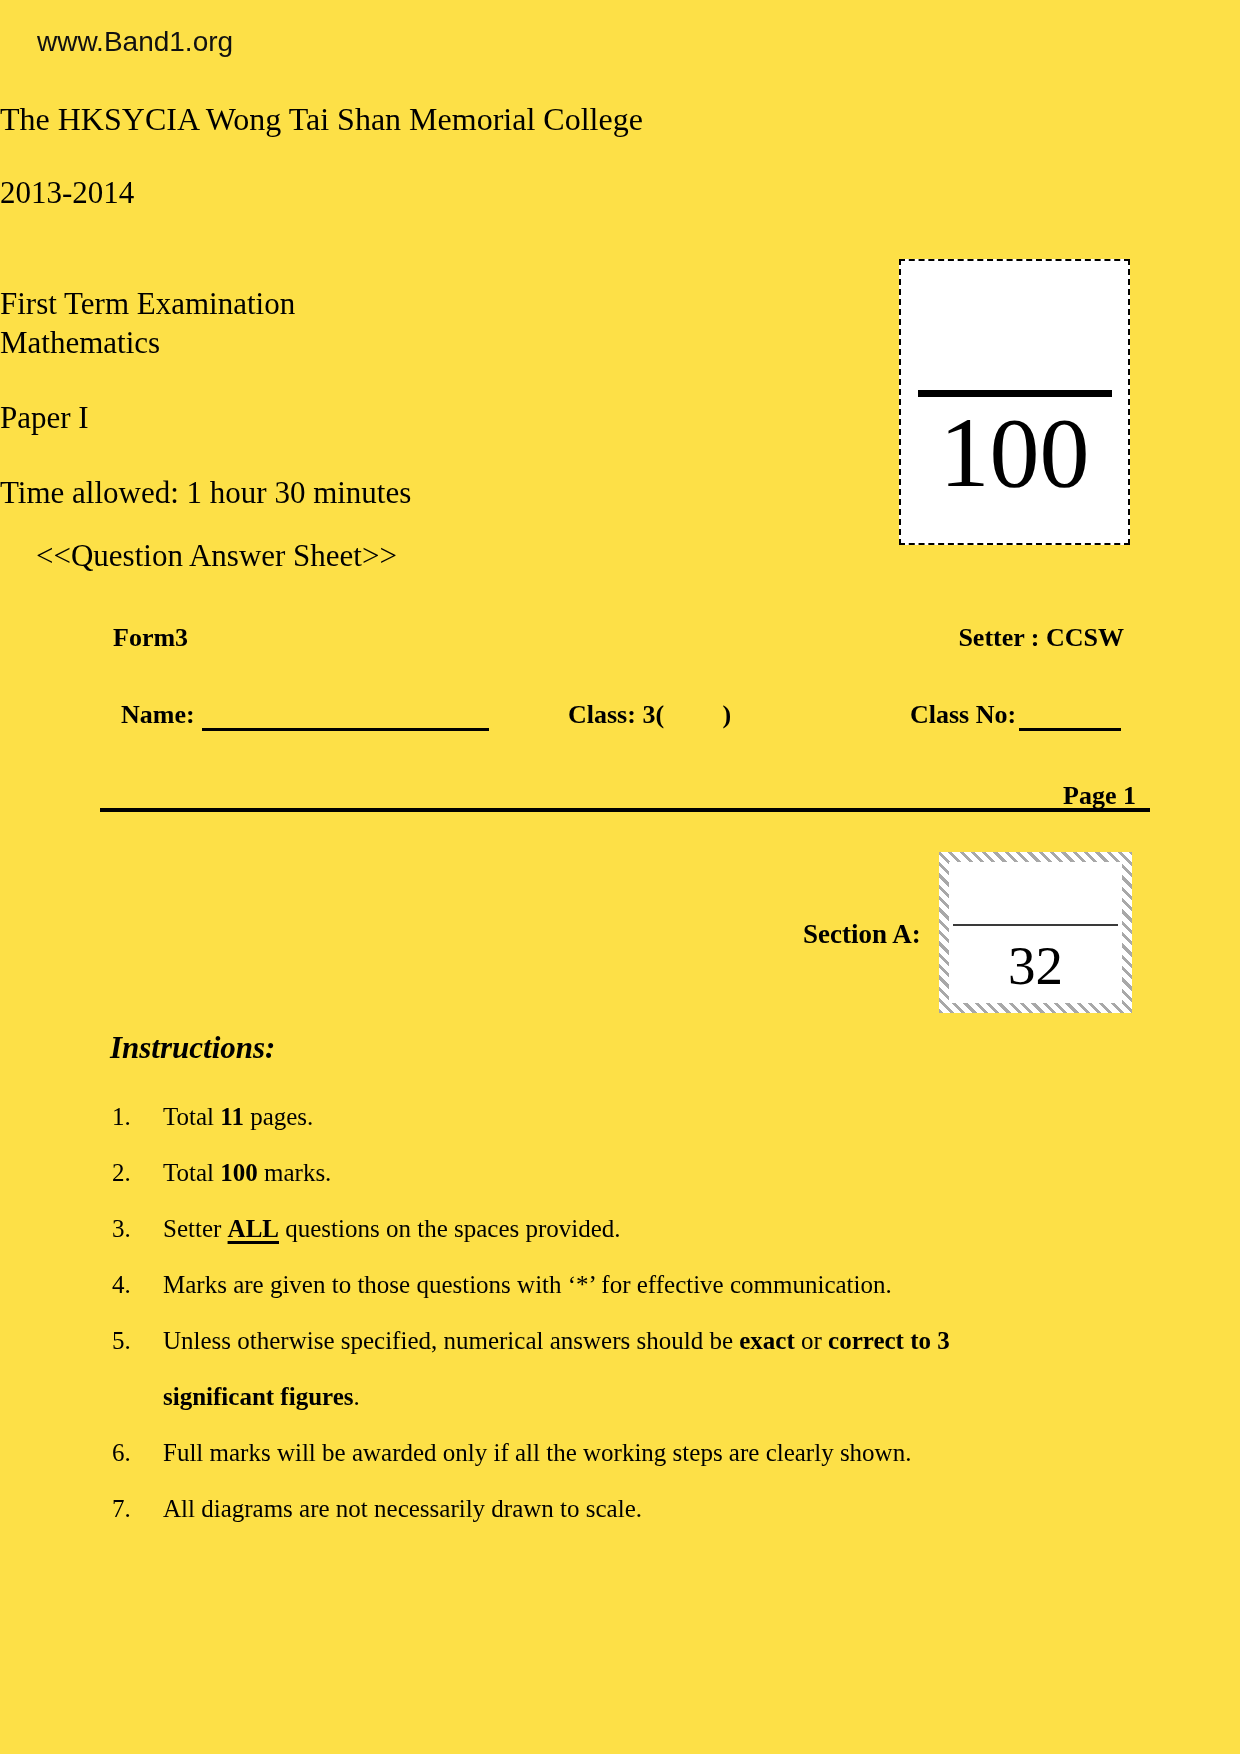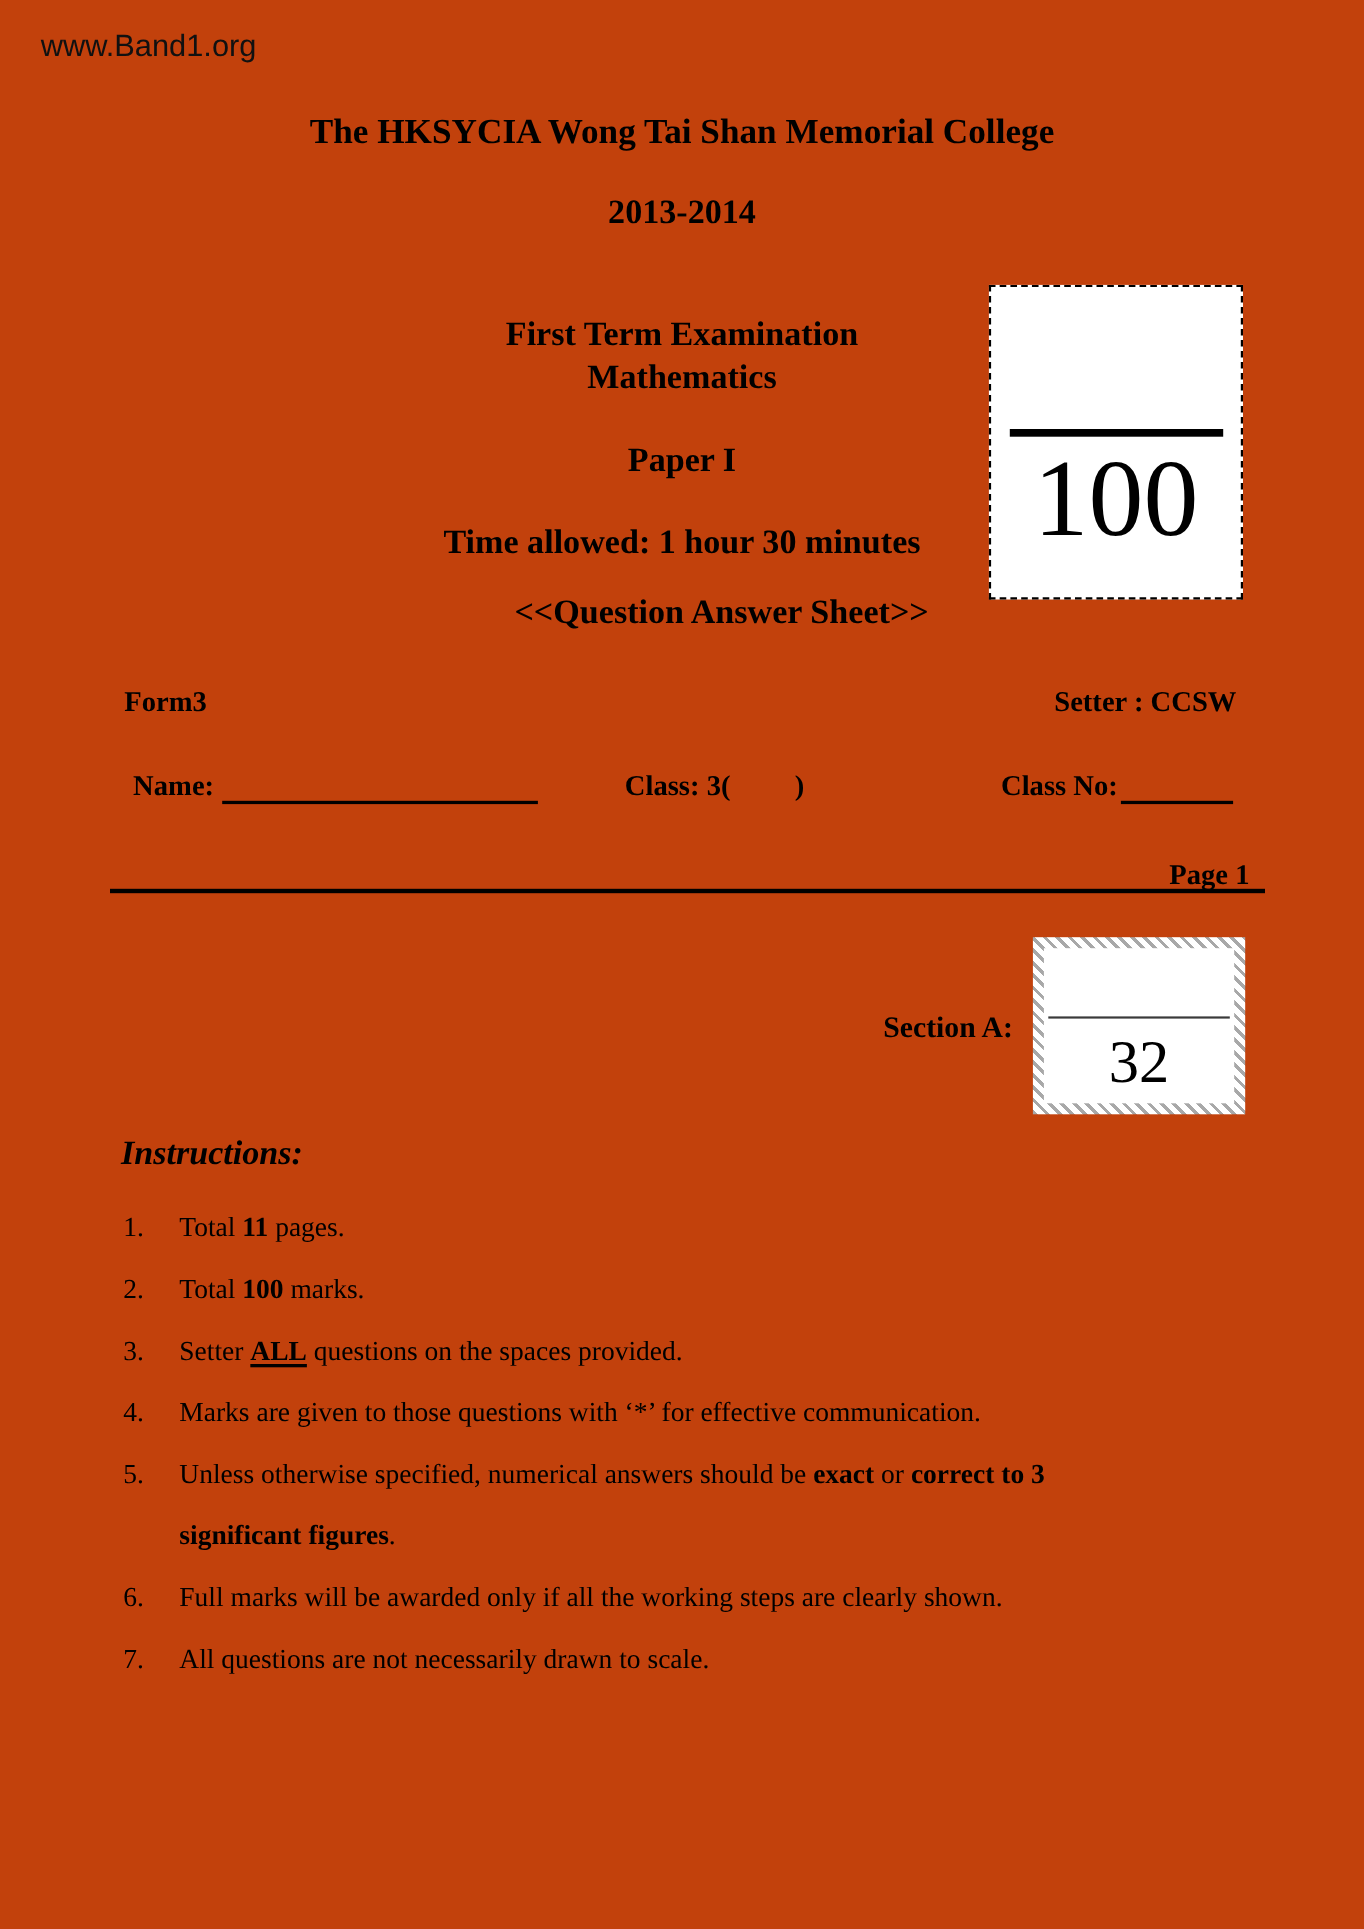--- a/index.html
+++ b/index.html
@@ -1,28 +1,28 @@
 <!DOCTYPE html>
 <html style="--hatch: #a8a8a8;"><head>
 <meta charset="utf-8">
 <style>
   html,body{margin:0;padding:0;background:#ffffff;}
   .page{
-    position:relative;width:1240px;height:1754px;background:#c2410c;
+    position:relative;width:1240px;height:1754px;background:#fde047;
     font-family:"Liberation Serif","DejaVu Serif",serif;color:#000;
     overflow:hidden;
   }
   .watermark{
     position:absolute;left:37px;top:26px;
     font-family:"Liberation Sans","DejaVu Sans",sans-serif;
     font-size:28px;color:#111;
   }
   .tline{
-    position:absolute;left:0;width:1240px;text-align:center;
-    font-weight:bold;font-size:31px;line-height:1.2;white-space:pre;
+    position:absolute;left:0;width:1240px;text-align:left;
+    font-weight:normal;font-size:31px;line-height:1.2;white-space:pre;
   }
   .t1{top:100px;font-size:32px;}
   .t2{top:174px;}
   .t3{top:249px;margin-top:36px;}
   .t4{top:324px;}
   .t5{top:399px;}
   .t6{top:474px;}
   .t7{top:537px;padding-left:36px;}
 
   .marks-box{
@@ -132,17 +132,17 @@
       <div class="instr-item">
         <span class="instr-num">5.</span>
         <span class="instr-text"><span>Unless otherwise specified, numerical answers should be </span><span class="seg-b">exact</span><span> or </span><span class="seg-b">correct to 3</span><br><span class="seg-b">significant figures</span><span>.</span></span>
       </div>
       <div class="instr-item">
         <span class="instr-num">6.</span>
         <span class="instr-text"><span>Full marks will be awarded only if all the working steps are clearly shown.</span></span>
       </div>
       <div class="instr-item">
         <span class="instr-num">7.</span>
-        <span class="instr-text"><span>All questions are not necessarily drawn to scale.</span></span>
+        <span class="instr-text"><span>All diagrams are not necessarily drawn to scale.</span></span>
       </div>
     </div>
 
 </div>
 
 </body></html>

